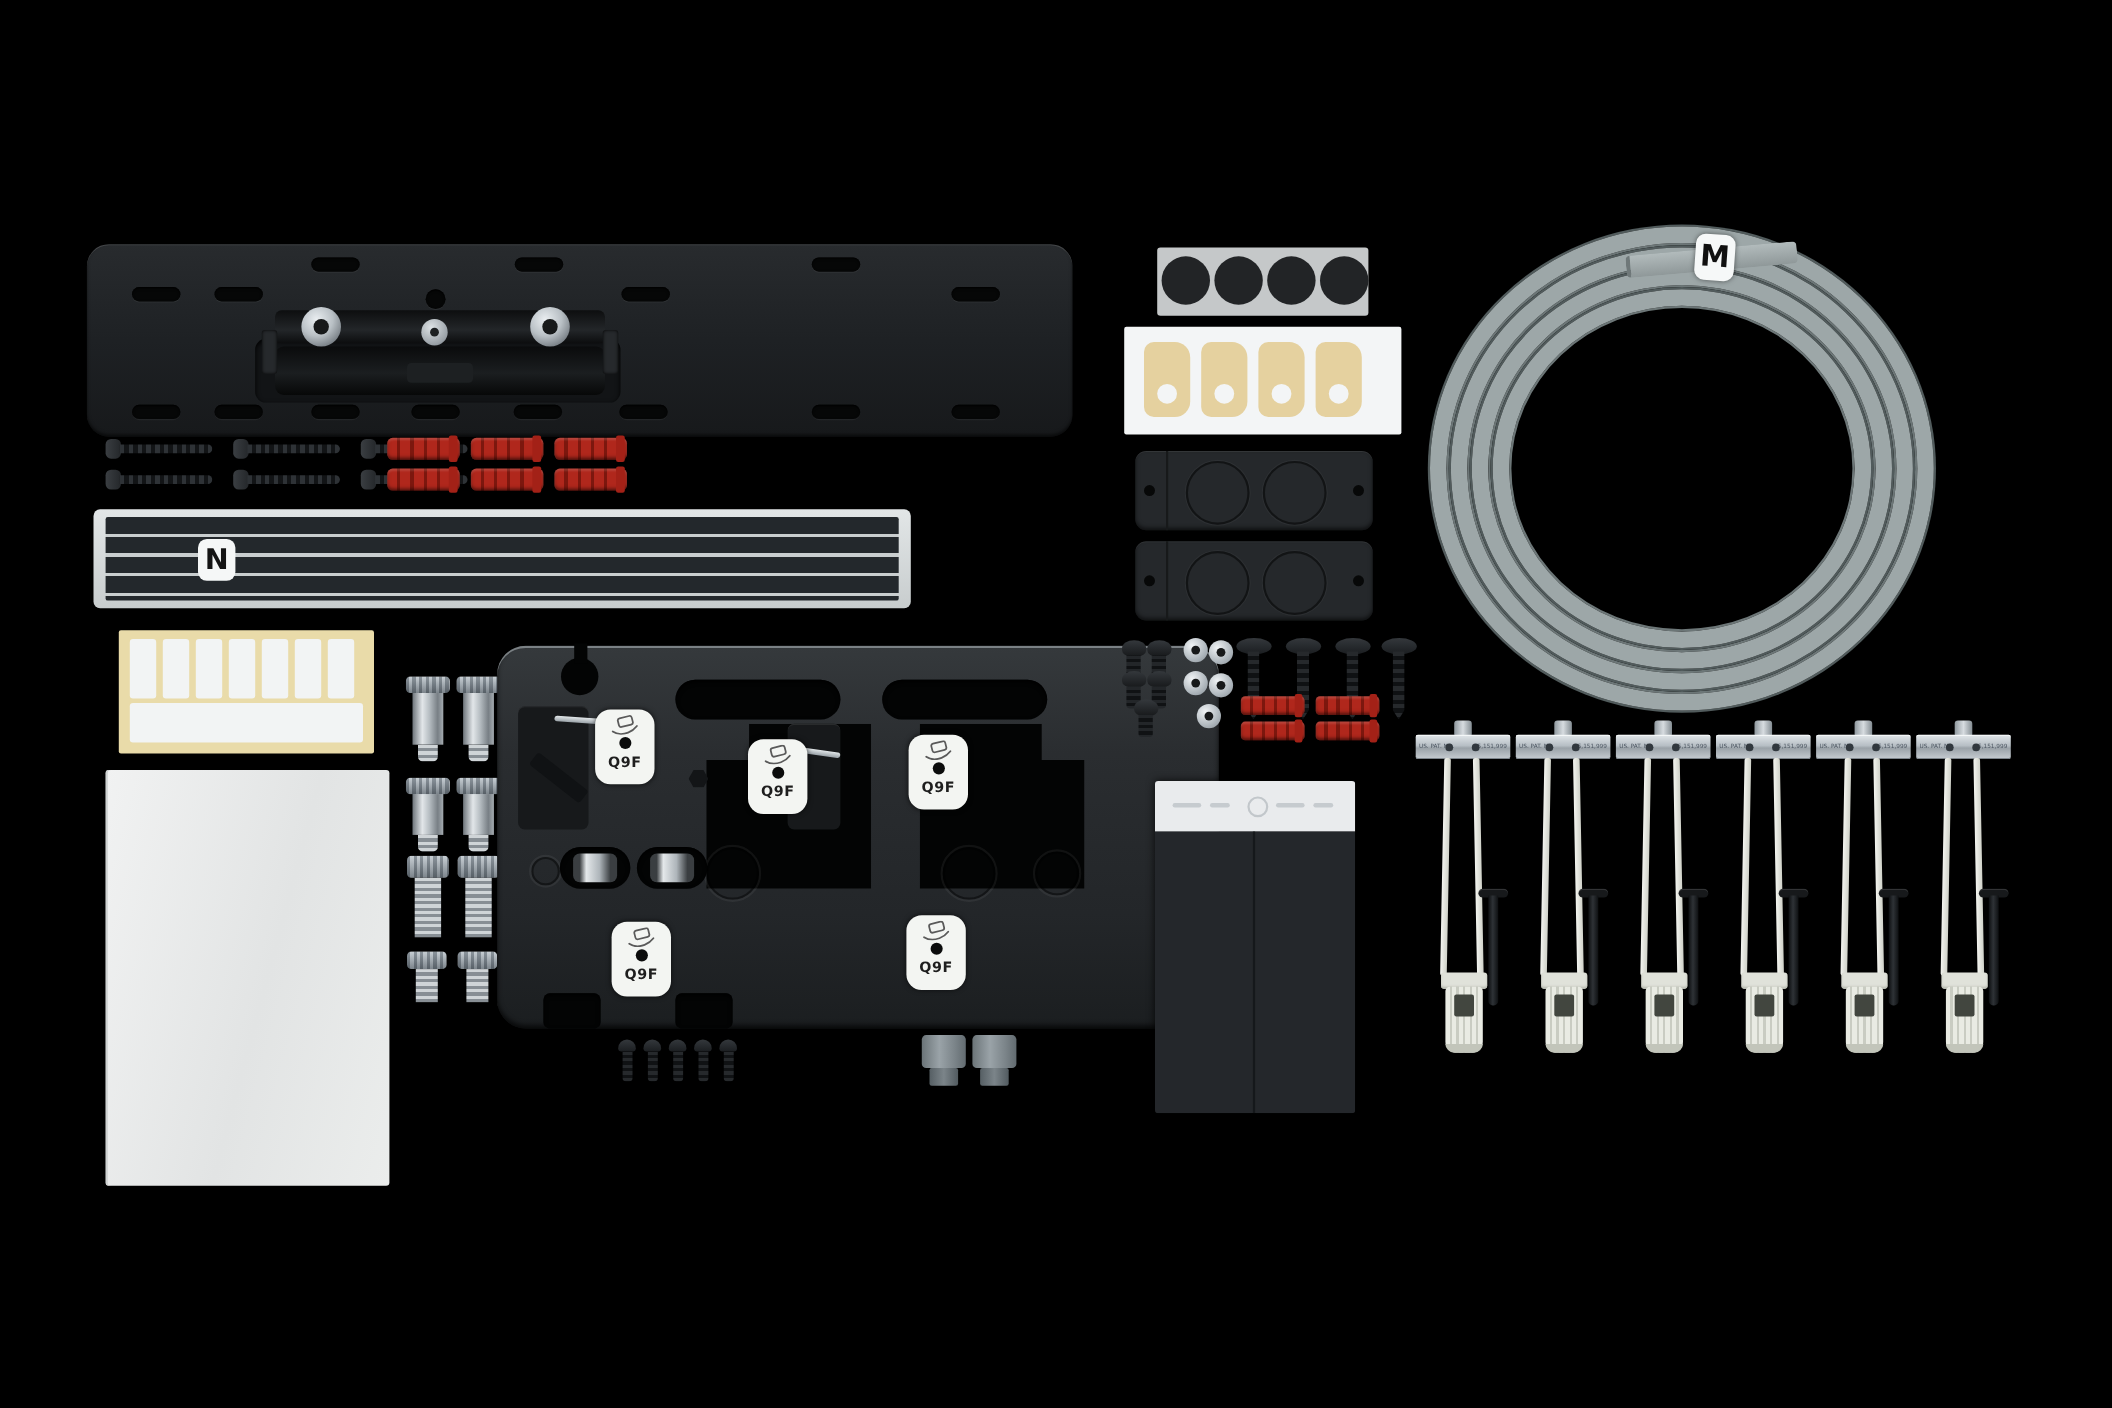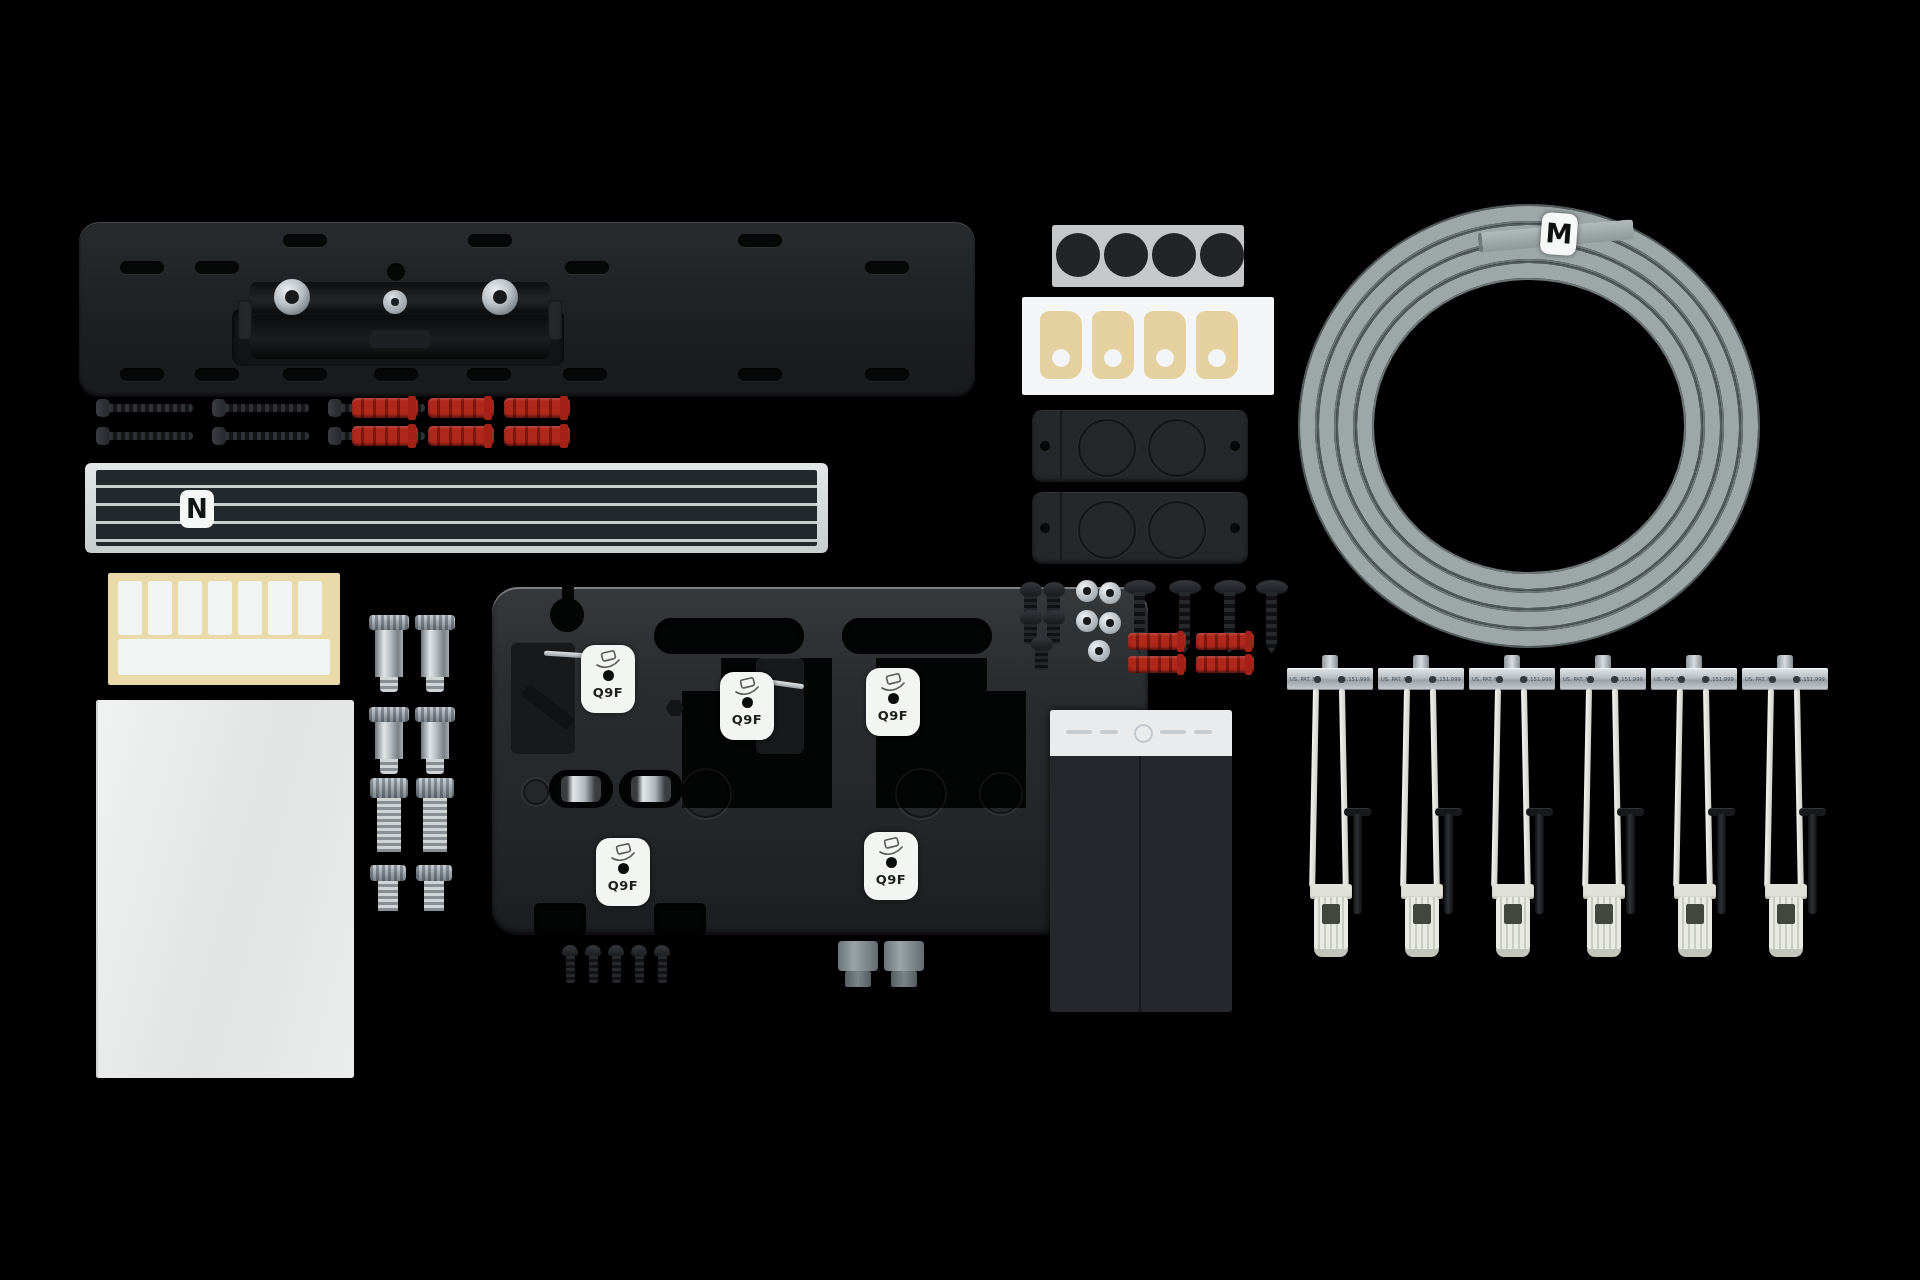--- a/index.html
+++ b/index.html
@@ -64,21 +64,21 @@
     background-blend-mode:multiply;}
   .sbolt.r1::before,.sbolt.r2::before{left:-6px;top:-14px;width:40px;height:15px;}
   .sbolt.r1{width:28px;height:48px;} .sbolt.r2{width:28px;height:38px;}
   .sbolt.r1::after,.sbolt.r2::after{content:"";position:absolute;left:5px;top:100%;width:18px;height:15px;border-radius:0 0 4px 4px;
     background:repeating-linear-gradient(180deg,#cfd4d7 0 3px,#878e94 3px 6px);}
   .sbolt.r3,.sbolt.r4{background:repeating-linear-gradient(180deg,#cfd4d7 0 3px,#878e94 3px 6px);}
   .sbolt.r3{width:24px;height:54px;} .sbolt.r3::before{left:-7px;top:-20px;width:38px;height:20px;}
   .sbolt.r4{width:20px;height:30px;} .sbolt.r4::before{left:-8px;top:-16px;width:36px;height:16px;}
 
   
-  .qplate{position:absolute;left:492px;top:587px;width:656px;height:348px;border-radius:26px;
+  .qplate{position:absolute;left:452px;top:587px;width:656px;height:348px;border-radius:26px;
     background:linear-gradient(180deg,#35393c,#2a2d30 28%,#232629 70%,#1b1e20);
     box-shadow:inset 0 2px 0 rgba(210,220,225,.45), inset 0 -3px 5px rgba(0,0,0,.7);}
   .cut{position:absolute;background:#030404;border-radius:16px;box-shadow:inset 0 2px 4px #000;}
   .cutstep{position:absolute;background:#030404;}
   .kcirc{position:absolute;left:58px;top:11px;width:34px;height:34px;border-radius:50%;background:#030404;}
   .kneck{position:absolute;left:70px;top:-2px;width:12px;height:18px;background:#030404;}
   .ring{position:absolute;border-radius:50%;border:2px solid rgba(255,255,255,.06);
     box-shadow:inset 0 0 0 2px rgba(0,0,0,.45);}
   .latch{position:absolute;background:#17191b;border-radius:6px;box-shadow:inset 0 1px 0 rgba(255,255,255,.08);}
   .larm{position:absolute;background:#101214;border-radius:3px;}

